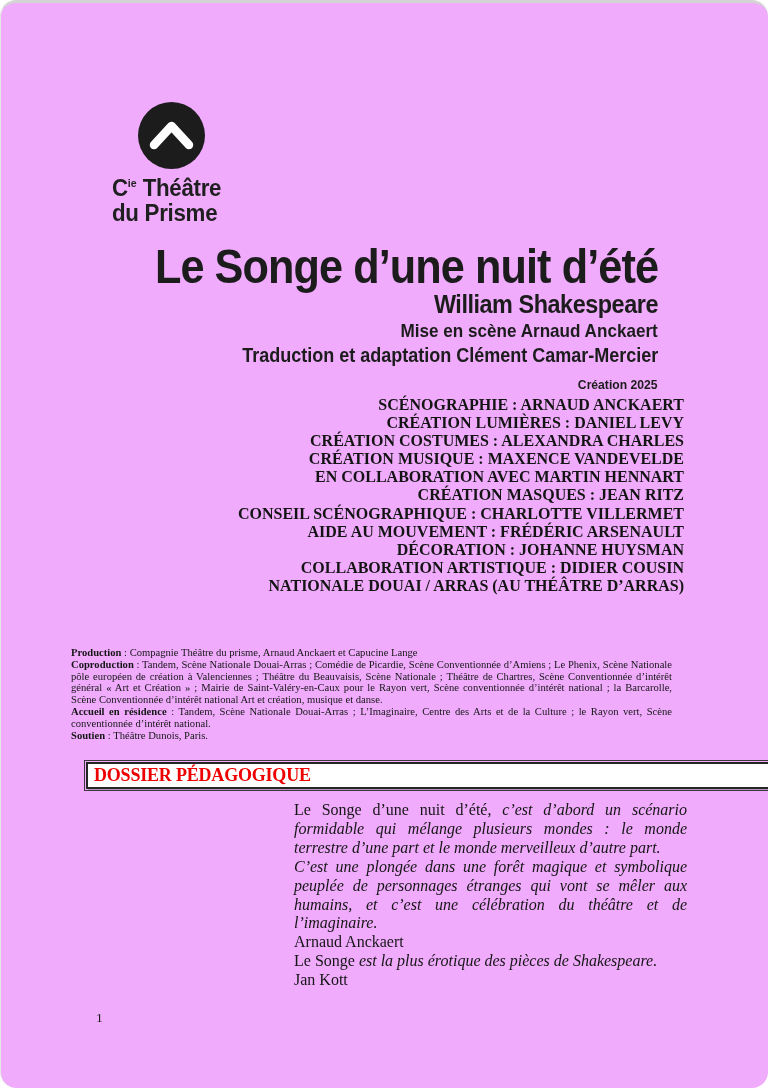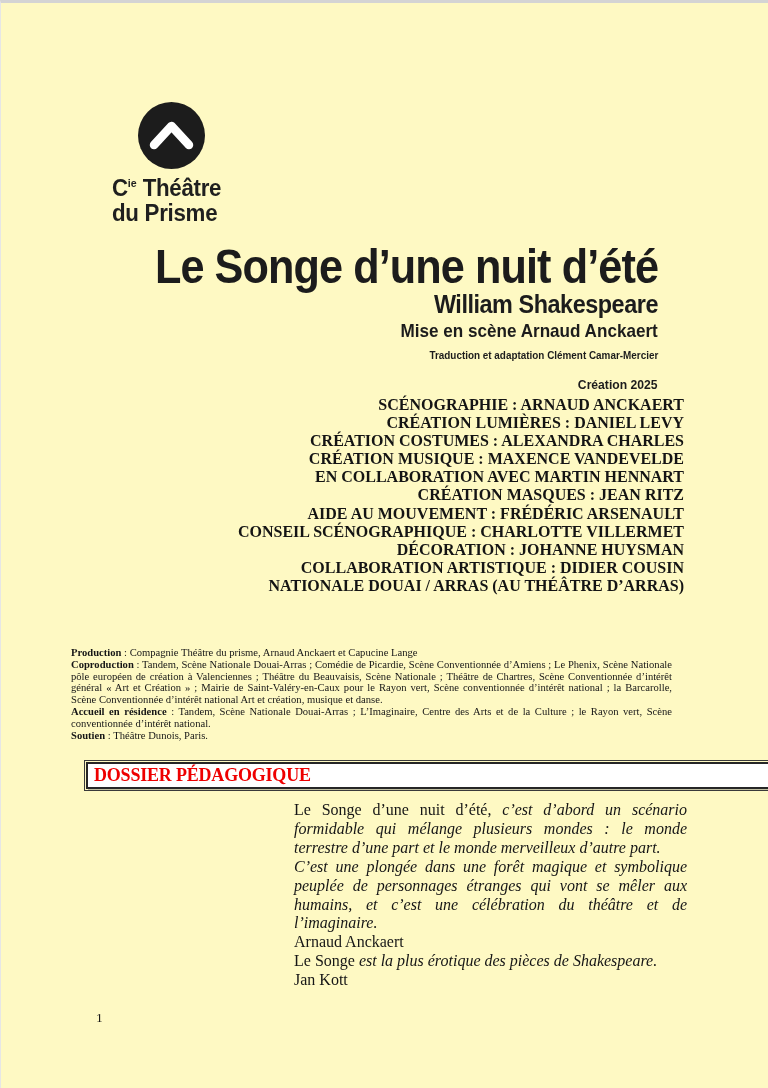--- a/index.html
+++ b/index.html
@@ -1,24 +1,25 @@
 <!DOCTYPE html>
 <html><head>
 <meta charset="utf-8">
 <style>
   html,body{margin:0;padding:0;background:#fff;}
   .page{
     position:relative;
     width:768px;height:1088px;
-    background:#fef9c3;
+    background:#f0abfc;
     overflow:hidden;
     border-top:3px solid #d4d4d4;
     border-left:1px solid #e6e6e6;
     box-sizing:border-box;
     color:#1a1a1a;
+    border-radius:16px;
   }
   
   .logo-mark{position:absolute;left:137px;top:99px;width:67px;height:67px;}
   .logo-text{
     position:absolute;left:111px;top:168px;
     font-family:"Liberation Sans",sans-serif;
     font-weight:bold;font-size:23px;line-height:25px;color:#1f1f1f;
     letter-spacing:-0.3px;
     transform:scaleX(0.97);transform-origin:left top;
   }
@@ -27,21 +28,21 @@
   .title-block{
     position:absolute;top:241px;right:110px;left:85px;
     text-align:right;
     font-family:"Liberation Sans",sans-serif;
     font-weight:bold;color:#1c1c1c;
   }
   .title-block .cond{display:inline-block;transform:scaleX(0.9);transform-origin:right center;white-space:nowrap;}
   .t-title{margin:0;font-size:48px;line-height:46px;letter-spacing:-1px;}
   .t-author{font-size:26px;line-height:28px;letter-spacing:-0.5px;}
   .t-director{font-size:19px;line-height:25px;}
-  .t-translation{font-size:11px;line-height:24px;}
+  .t-translation{font-size:20px;line-height:24px;}
   .t-creation{font-size:13.5px;line-height:18px;margin-top:9px;}
   
   .credits{
     position:absolute;top:393px;right:84px;left:85px;
     text-align:right;
     font-family:"Liberation Serif",serif;
     font-weight:bold;font-size:16px;line-height:18.1px;color:#141414;
   }
   
   .production{
@@ -107,22 +108,22 @@
     <div class="t-creation"><span class="cond">Création 2025</span></div>
   </header>
 
   <section class="credits">
     <div>SCÉNOGRAPHIE : ARNAUD ANCKAERT</div>
     <div>CRÉATION LUMIÈRES : DANIEL LEVY</div>
     <div>CRÉATION COSTUMES : ALEXANDRA CHARLES</div>
     <div>CRÉATION MUSIQUE : MAXENCE VANDEVELDE</div>
     <div>EN COLLABORATION AVEC MARTIN HENNART</div>
     <div>CRÉATION MASQUES : JEAN RITZ</div>
+    <div>CONSEIL SCÉNOGRAPHIQUE : CHARLOTTE VILLERMET</div>
     <div>AIDE AU MOUVEMENT : FRÉDÉRIC ARSENAULT</div>
-    <div>CONSEIL SCÉNOGRAPHIQUE : CHARLOTTE VILLERMET</div>
     <div>DÉCORATION : JOHANNE HUYSMAN</div>
     <div>COLLABORATION ARTISTIQUE : DIDIER COUSIN</div>
     <div>NATIONALE DOUAI / ARRAS (AU THÉÂTRE D’ARRAS)</div>
   </section>
 
   <section class="production">
     <p><strong>Production</strong><span> : Compagnie Théâtre du prisme, Arnaud Anckaert et Capucine Lange</span></p>
     <p><strong>Coproduction</strong><span> : Tandem, Scène Nationale Douai-Arras ; Comédie de Picardie, Scène Conventionnée d’Amiens ; Le Phenix, Scène Nationale pôle européen de création à Valenciennes ; Théâtre du Beauvaisis, Scène Nationale ; Théâtre de Chartres, Scène Conventionnée d’intérêt général « Art et Création » ; Mairie de Saint-Valéry-en-Caux pour le Rayon vert, Scène conventionnée d’intérêt national ; la Barcarolle, Scène Conventionnée d’intérêt national Art et création, musique et danse.</span></p>
     <p><strong>Accueil en résidence</strong><span> : Tandem, Scène Nationale Douai-Arras ; L’Imaginaire, Centre des Arts et de la Culture ; le Rayon vert, Scène conventionnée d’intérêt national.</span></p>
     <p><strong>Soutien</strong><span> : Théâtre Dunois, Paris.</span></p>

